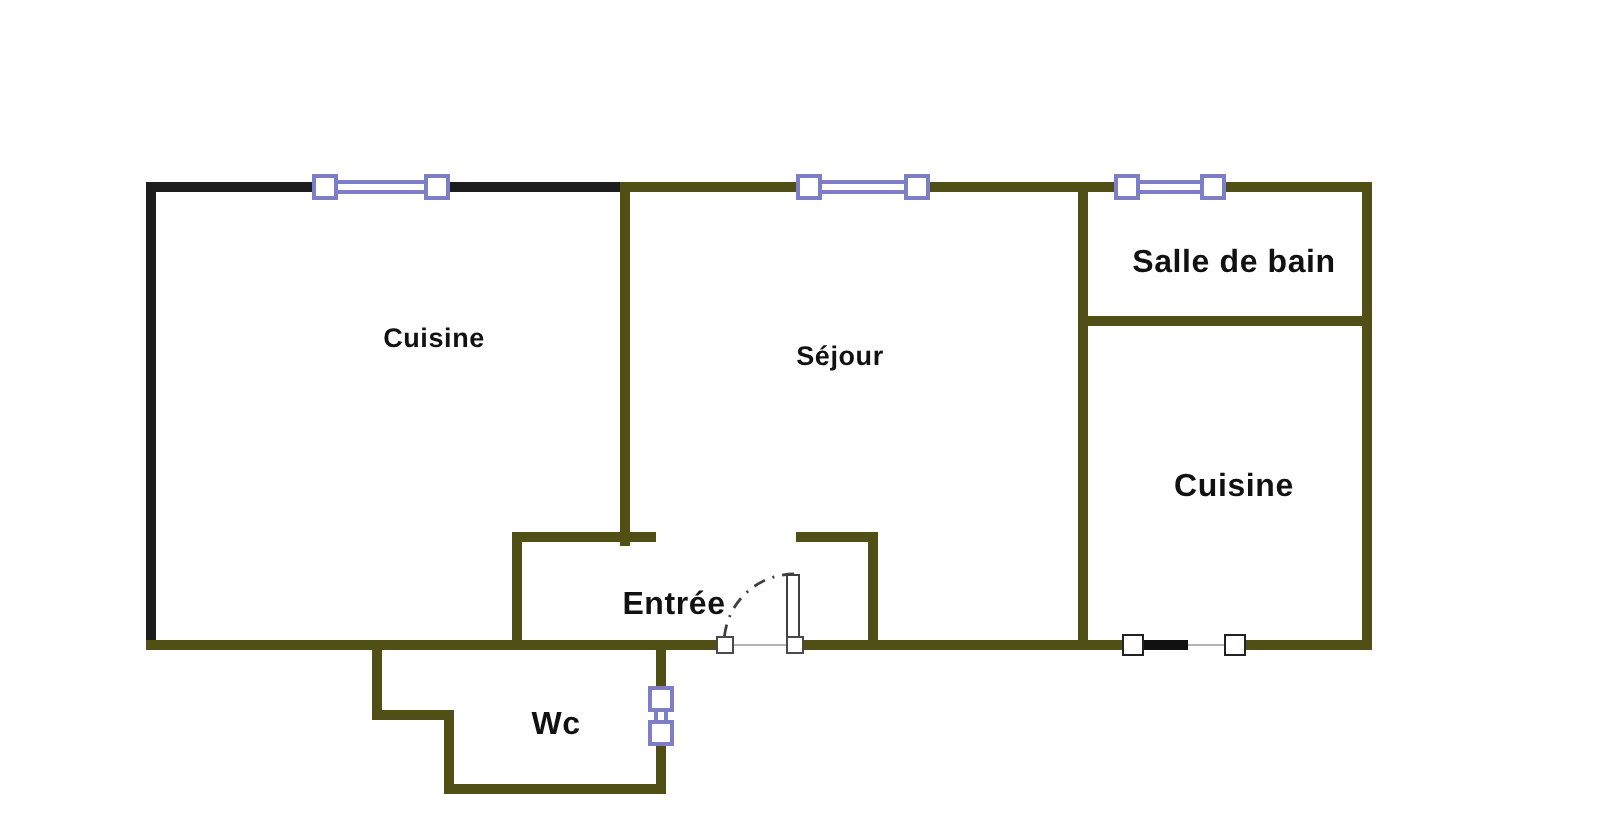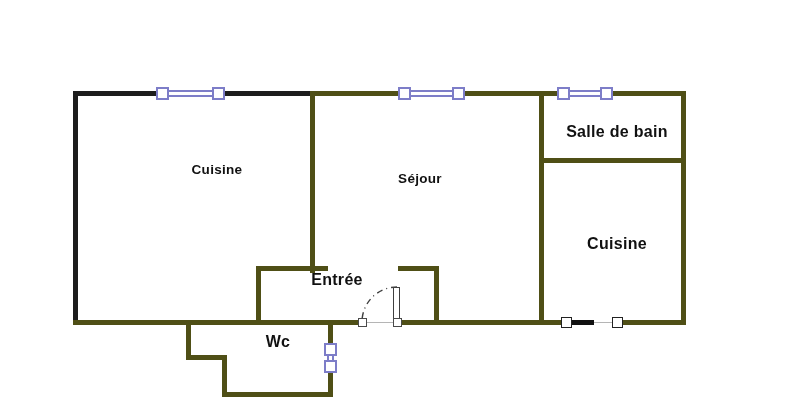--- a/index.html
+++ b/index.html
@@ -108,16 +108,16 @@
     <div class="door-bar" style="left:571px;top:320px;width:23px;height:5px"></div>
     <div class="threshold" style="left:594px;top:322px;width:19px"></div>
     <div class="door-cap big" style="left:561px;top:317px"></div>
     <div class="door-cap big" style="left:612px;top:317px"></div>
   </div>
 
   <div class="label lg" style="left:217px;top:169px">Cuisine</div>
   <div class="label lg" style="left:420px;top:178px">Séjour</div>
   <div class="label" style="left:617px;top:132px">Salle de bain</div>
   <div class="label" style="left:617px;top:244px">Cuisine</div>
-  <div class="label" style="left:337px;top:280px">Entrée</div>
-  <div class="label" style="left:278px;top:342px">Wc</div>
+  <div class="label" style="left:337px;top:303px">Entrée</div>
+  <div class="label" style="left:278px;top:363px">Wc</div>
 
 </div>
 
 </body></html>

